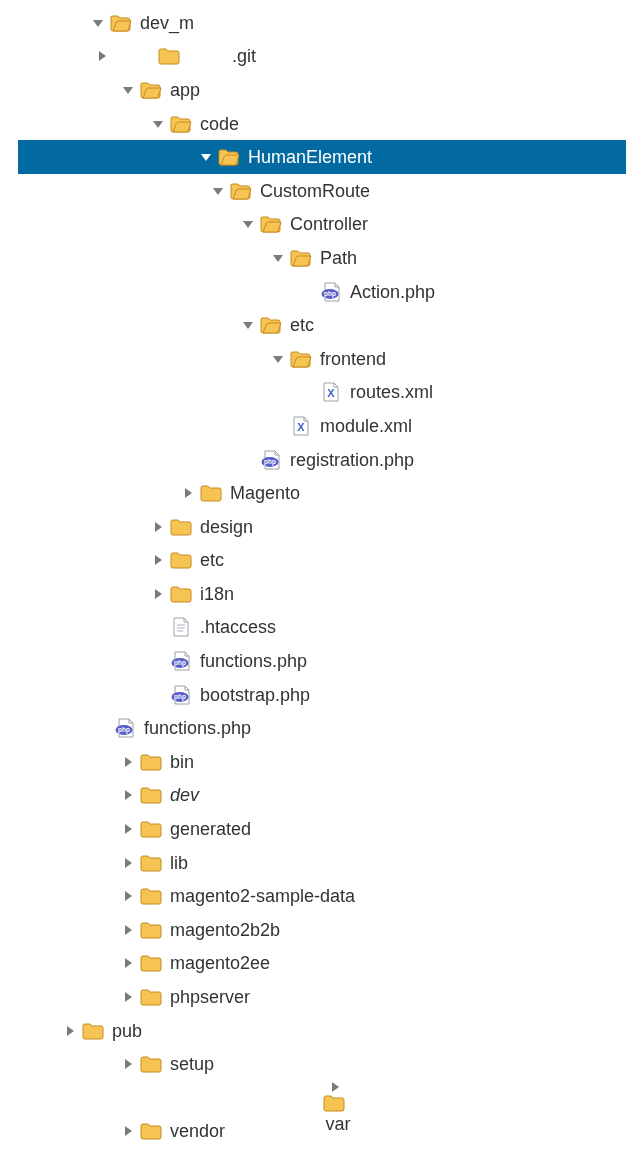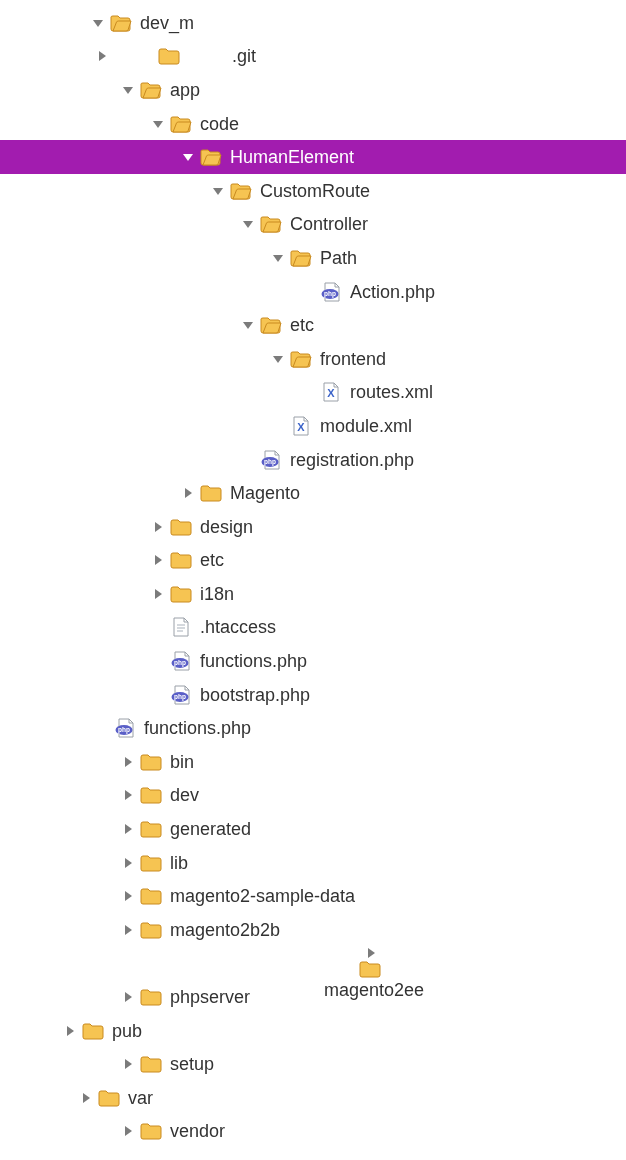--- a/index.html
+++ b/index.html
@@ -13,22 +13,23 @@
   }
   .tree { padding-top: 6px; }
   .row {
     display: flex;
     align-items: center;
     height: 33.6px;
     white-space: nowrap;
     cursor: default;
   }
   .row.selected {
-    background: #a21caf;
+    background: #0369a1;
     color: #fff;
+    margin-left: 18px;
   }
   .arrow {
     width: 12px;
     height: 12px;
     margin-right: 6px;
     flex-shrink: 0;
   }
   .arrow svg { display: block; }
   .arrow.blank { visibility: hidden; }
   .ico {
@@ -339,21 +340,21 @@
           <polygon points="3,1 10,6 3,11" fill="#7b7b7b"></polygon>
         </svg>
       </span>
       <span class="ico">
         <svg width="22" height="18" viewBox="0 0 22 18">
     <path d="M1 4 L1 15 Q1 17 3 17 L19 17 Q21 17 21 15 L21 6 Q21 4 19 4 L10 4 L8 2 L3 2 Q1 2 1 4 Z" fill="#f6c452" stroke="#c98a1f" stroke-width="1"></path>
   </svg>
       </span>
       <span class="label">bin</span>
     </div>
-    <div class="row" style="padding-left: 122px;">
+    <div class="row" style="padding-left: 122px; font-style: italic;">
       <span class="arrow">
         <svg width="12" height="12" viewBox="0 0 12 12">
           <polygon points="3,1 10,6 3,11" fill="#7b7b7b"></polygon>
         </svg>
       </span>
       <span class="ico">
         <svg width="22" height="18" viewBox="0 0 22 18">
     <path d="M1 4 L1 15 Q1 17 3 17 L19 17 Q21 17 21 15 L21 6 Q21 4 19 4 L10 4 L8 2 L3 2 Q1 2 1 4 Z" fill="#f6c452" stroke="#c98a1f" stroke-width="1"></path>
   </svg>
       </span>
@@ -404,21 +405,21 @@
           <polygon points="3,1 10,6 3,11" fill="#7b7b7b"></polygon>
         </svg>
       </span>
       <span class="ico">
         <svg width="22" height="18" viewBox="0 0 22 18">
     <path d="M1 4 L1 15 Q1 17 3 17 L19 17 Q21 17 21 15 L21 6 Q21 4 19 4 L10 4 L8 2 L3 2 Q1 2 1 4 Z" fill="#f6c452" stroke="#c98a1f" stroke-width="1"></path>
   </svg>
       </span>
       <span class="label">magento2b2b</span>
     </div>
-    <div class="row" style="padding-left: 122px; flex-direction: column;">
+    <div class="row" style="padding-left: 122px;">
       <span class="arrow">
         <svg width="12" height="12" viewBox="0 0 12 12">
           <polygon points="3,1 10,6 3,11" fill="#7b7b7b"></polygon>
         </svg>
       </span>
       <span class="ico">
         <svg width="22" height="18" viewBox="0 0 22 18">
     <path d="M1 4 L1 15 Q1 17 3 17 L19 17 Q21 17 21 15 L21 6 Q21 4 19 4 L10 4 L8 2 L3 2 Q1 2 1 4 Z" fill="#f6c452" stroke="#c98a1f" stroke-width="1"></path>
   </svg>
       </span>
@@ -456,21 +457,21 @@
           <polygon points="3,1 10,6 3,11" fill="#7b7b7b"></polygon>
         </svg>
       </span>
       <span class="ico">
         <svg width="22" height="18" viewBox="0 0 22 18">
     <path d="M1 4 L1 15 Q1 17 3 17 L19 17 Q21 17 21 15 L21 6 Q21 4 19 4 L10 4 L8 2 L3 2 Q1 2 1 4 Z" fill="#f6c452" stroke="#c98a1f" stroke-width="1"></path>
   </svg>
       </span>
       <span class="label">setup</span>
     </div>
-    <div class="row" style="padding-left: 80px;">
+    <div class="row" style="padding-left: 50px; flex-direction: column;">
       <span class="arrow">
         <svg width="12" height="12" viewBox="0 0 12 12">
           <polygon points="3,1 10,6 3,11" fill="#7b7b7b"></polygon>
         </svg>
       </span>
       <span class="ico">
         <svg width="22" height="18" viewBox="0 0 22 18">
     <path d="M1 4 L1 15 Q1 17 3 17 L19 17 Q21 17 21 15 L21 6 Q21 4 19 4 L10 4 L8 2 L3 2 Q1 2 1 4 Z" fill="#f6c452" stroke="#c98a1f" stroke-width="1"></path>
   </svg>
       </span>

